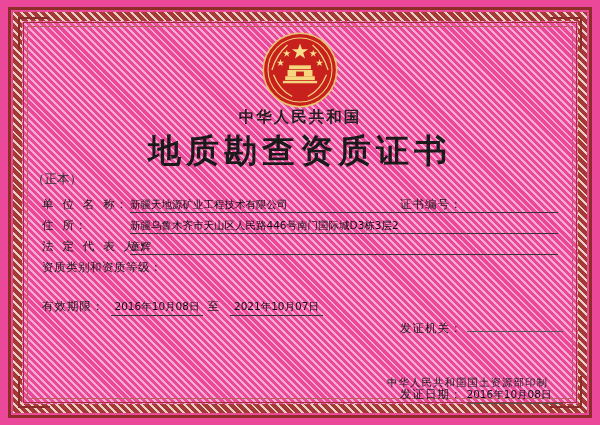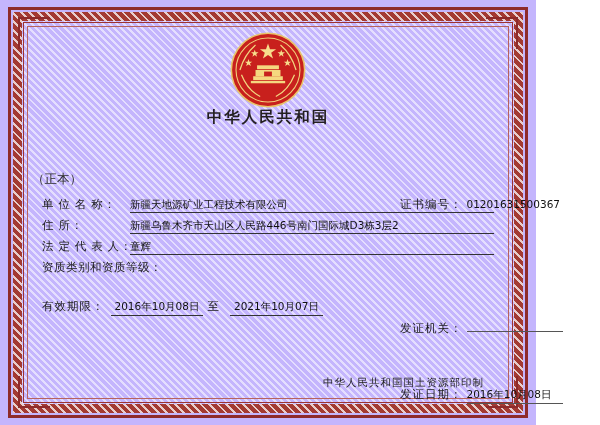--- a/index.html
+++ b/index.html
@@ -8,23 +8,23 @@
   }
   body {
     width: 600px;
     height: 425px;
     background: #ffffff;
     font-family: "DejaVu Sans", "Liberation Sans", sans-serif;
     overflow: hidden;
   }
   .certificate {
     position: relative;
-    width: 536px;
+    width: 600px;
     height: 425px;
-    background: #c4b5fd;
+    background: #ec4899;
     box-sizing: border-box;
   }
   
   .border-outer {
     position: absolute;
     left: 8px; top: 7px; right: 8px; bottom: 7px;
     border: 3px solid #8e2b2b;
     box-sizing: border-box;
   }
   .border-pattern {
@@ -136,21 +136,21 @@
     display: flex;
     align-items: flex-start;
     margin-bottom: 4px;
     min-height: 17px;
   }
   .label {
     width: 88px;
     flex: none;
     font-size: 11.5px;
     color: #1a1a1a;
-    font-family: Liberation Serif, serif;
+    font-family: Liberation Mono, monospace;
     letter-spacing: 1px;
     white-space: nowrap;
   }
   .label.wide { width: 150px; letter-spacing: 0.5px; }
   .value {
     flex: 1 1 auto;
     font-size: 10.5px;
     color: #111;
     font-family: "DejaVu Sans", "Liberation Sans", sans-serif;
     line-height: 1.25;
@@ -300,20 +300,21 @@
           <polygon points="50,16 52.6,23.4 60.4,23.4 54.1,28 56.5,35.4 50,30.9 43.5,35.4 45.9,28 39.6,23.4 47.4,23.4"></polygon>
           <polygon points="33,24 34.2,27.4 37.8,27.4 34.9,29.5 36,33 33,30.9 30,33 31.1,29.5 28.2,27.4 31.8,27.4"></polygon>
           <polygon points="67,24 68.2,27.4 71.8,27.4 68.9,29.5 70,33 67,30.9 64,33 65.1,29.5 62.2,27.4 65.8,27.4"></polygon>
           <polygon points="25,36 26.2,39.4 29.8,39.4 26.9,41.5 28,45 25,42.9 22,45 23.1,41.5 20.2,39.4 23.8,39.4"></polygon>
           <polygon points="75,36 76.2,39.4 79.8,39.4 76.9,41.5 78,45 75,42.9 72,45 73.1,41.5 70.2,39.4 73.8,39.4"></polygon>
         </g>
       </svg>
     </div>
 
     <div class="country">中华人民共和国</div>
+    <div class="title">地质勘查资质证书</div>
     <div class="subtitle">（正本）</div>
 
     <div class="fields">
 
       <div class="row">
         <div class="label">单 位 名 称：</div>
         <div class="value underline">新疆天地源矿业工程技术有限公司</div>
       </div>
 
       <div class="row">
@@ -328,21 +329,20 @@
 
       <div class="row">
         <div class="label wide">资质类别和资质等级：</div>
         <div class="value"></div>
       </div>
 
 
       <div class="right-col">
         <div class="right-row">
           <span class="right-label">证书编号：</span>
-          <span class="right-value">01201631500367</span>
         </div>
       </div>
     </div>
 
     <div class="bottom">
       <div class="validity-row">
         <span class="validity-label">有效期限：</span>
         <span class="validity-value">2016年10月08日</span>
         <span class="validity-label" style="margin:0 4px;">至</span>
         <span class="validity-value">2021年10月07日</span>

